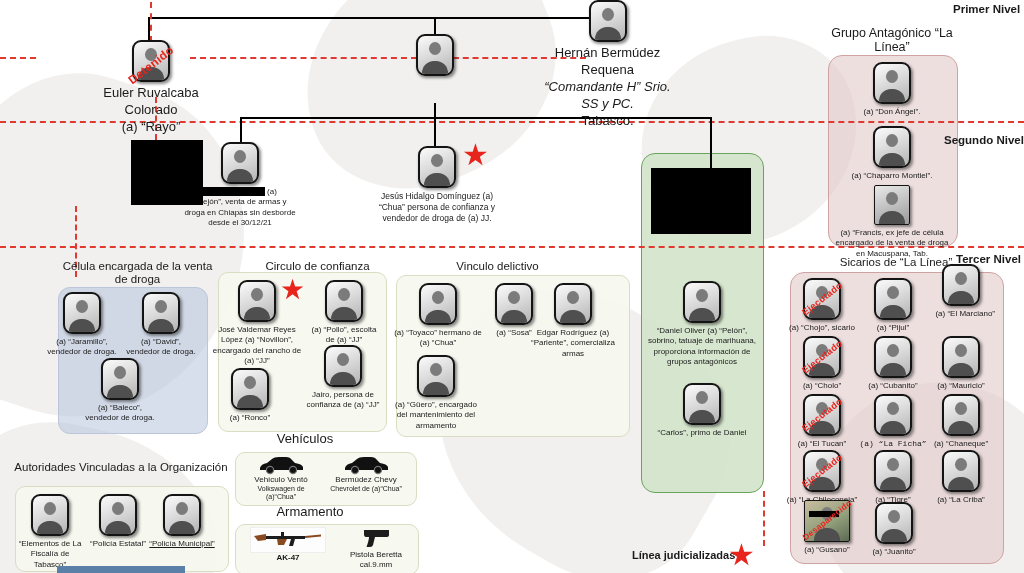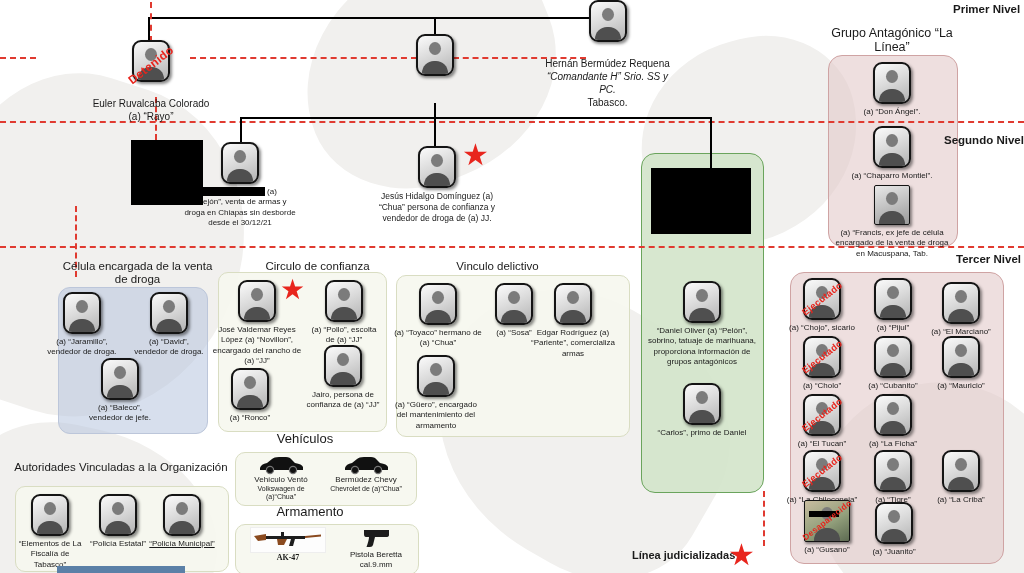--- a/index.html
+++ b/index.html
@@ -24,34 +24,34 @@
          overflow:hidden;box-shadow:1.5px 2px 3px rgba(0,0,0,.45);}
   .photo::before{content:"";position:absolute;top:6px;left:50%;margin-left:-6px;width:12px;height:13px;
          border-radius:50%;background:#7b7b7b;}
   .photo::after{content:"";position:absolute;bottom:-2px;left:50%;margin-left:-13px;width:26px;height:15px;
          border-radius:12px 12px 0 0;background:#4f4f4f;}
   .photo.square{border-radius:2px;border-width:1px;background:linear-gradient(160deg,#e8e8e8,#9a9a9a);}
   .photo.colorphoto{border-radius:2px;border-width:1px;width:44px;height:40px;
          background:linear-gradient(150deg,#c9bda0 0%,#93a07c 55%,#5d6b52 100%);}
   .eyebar{position:absolute;top:10px;left:4px;width:30px;height:6px;background:#000;}
   .plabel{font-size:8px;line-height:1.3;margin-top:3px;}
-  .plabel-lg{font-size:10px;line-height:1.3;margin-top:15px;}
+  .plabel-lg{font-size:13px;line-height:1.3;margin-top:3px;}
   .stamp{position:absolute;left:50%;top:15px;transform:translateX(-50%) rotate(-38deg);color:#e8251d;
          font-weight:700;font-size:9.5px;letter-spacing:.3px;white-space:nowrap;z-index:5;}
   .stamp.big{font-size:12px;top:18px;}
   .stamp.long{font-size:8.5px;}
   .star{position:absolute;color:#e8251d;z-index:4;line-height:1;}
   .redact{position:absolute;background:#000;z-index:4;}
   .redact-bar{display:inline-block;width:62px;height:9px;background:#000;vertical-align:middle;margin-right:2px;}
   .footer-label{position:absolute;font-weight:700;font-size:11px;z-index:4;}
   .bottombar{position:absolute;background:#5b80a7;z-index:4;}
   .icon-wrap{display:block;margin:0 auto;}
   .veh-l1{font-size:8px;line-height:1.2;}
   .veh-l2{font-size:7px;line-height:1.2;}
-  .gun-label{font-size:8px;font-weight:700;font-family:Liberation Serif, serif;}
+  .gun-label{font-size:8px;font-weight:700;}
   .gun-label2{font-size:8px;line-height:1.25;}
   .ak-img{display:block;margin:0 auto;background:#fefefe;border:1px solid #eee;}
 </style>
 </head>
 <body>
 
 <div class="canvas">
 
   <div class="wm" style="left:-60px;top:80px;width:300px;height:340px;border-radius:45% 55% 60% 40%;transform:rotate(18deg);"></div>
   <div class="wm" style="left:300px;top:-40px;width:260px;height:220px;border-radius:60% 40% 55% 45%;transform:rotate(-22deg);"></div>
@@ -90,20 +90,21 @@
   <div class="box greenbox" style="left:641px;top:153px;width:121px;height:338px;"></div>
   <div class="box pinkbox" style="left:790px;top:272px;width:212px;height:290px;"></div>
   <div class="box lightbox" style="left:15px;top:486px;width:212px;height:84px;"></div>
   <div class="box lightbox" style="left:235px;top:452px;width:180px;height:52px;"></div>
   <div class="box lightbox" style="left:235px;top:524px;width:182px;height:49px;"></div>
 
   <div class="gtitle" style="left:826px;top:26px;width:132px;">Grupo Antagónico “La Línea”</div>
   <div class="gtitle" style="left:55px;top:260px;width:165px;font-size:11.5px;">Célula encargada de la venta de droga</div>
   <div class="gtitle" style="left:245px;top:260px;width:145px;font-size:11.5px;">Circulo de confianza</div>
   <div class="gtitle" style="left:430px;top:260px;width:135px;font-size:11.5px;">Vinculo delictivo</div>
+  <div class="gtitle" style="left:835px;top:256px;width:122px;font-size:11.5px;">Sicarios de “La Línea”</div>
   <div class="gtitle" style="left:10px;top:461px;width:222px;font-size:11.5px;">Autoridades Vinculadas a la Organización</div>
   <div class="gtitle" style="left:250px;top:432px;width:110px;font-size:13px;">Vehículos</div>
   <div class="gtitle" style="left:250px;top:505px;width:120px;font-size:13px;">Armamento</div>
 
   <div class="card" style="left:540px;top:0;width:135px;">
     <div class="photo"></div>
     <div class="plabel-lg">
       <div>Hernán Bermúdez Requena</div>
       <div style="font-style:italic;">“Comandante H” Srio. SS y PC.</div>
       <div>Tabasco.</div>
@@ -159,27 +160,27 @@
   </div>
   <div class="card" style="left:652px;top:383px;width:100px;">
     <div class="photo"></div>
     <div class="plabel">“Carlos”, primo de Daniel</div>
   </div>
 
   <div class="card" style="left:46px;top:292px;width:72px;">
     <div class="photo"></div>
     <div class="plabel">(a) “Jaramillo”, vendedor de droga.</div>
   </div>
-  <div class="card" style="left:124px;top:292px;width:74px;margin-left:8px;">
+  <div class="card" style="left:124px;top:292px;width:74px;">
     <div class="photo"></div>
     <div class="plabel">(a) “David”, vendedor de droga.</div>
   </div>
   <div class="card" style="left:84px;top:358px;width:72px;">
     <div class="photo"></div>
-    <div class="plabel">(a) “Baleco”, vendedor de jefe.</div>
+    <div class="plabel">(a) “Baleco”, vendedor de droga.</div>
   </div>
 
   <div class="card" style="left:211px;top:280px;width:92px;">
     <div class="photo"></div>
     <div class="plabel">José Valdemar Reyes López (a) “Novillon”, encargado del rancho de (a) “JJ”</div>
   </div>
   <div class="star" style="left:280px;top:276px;font-size:28px;">★</div>
   <div class="card" style="left:308px;top:280px;width:72px;">
     <div class="photo"></div>
     <div class="plabel">(a) “Pollo”, escolta de (a) “JJ”</div>
@@ -212,21 +213,21 @@
 
   <div class="card" style="left:788px;top:278px;width:68px;">
     <div class="photo"></div>
     <span class="stamp">Ejecutado</span>
     <div class="plabel">(a) “Chojo”, sicario</div>
   </div>
   <div class="card" style="left:859px;top:278px;width:68px;">
     <div class="photo"></div>
     <div class="plabel">(a) “Pijul”</div>
   </div>
-  <div class="card" style="left:927px;top:282px;width:68px;">
+  <div class="card" style="left:927px;top:264px;width:68px;text-align:right;">
     <div class="photo"></div>
     <div class="plabel">(a) “El Marciano”</div>
   </div>
 
   <div class="card" style="left:788px;top:336px;width:68px;">
     <div class="photo"></div>
     <span class="stamp">Ejecutado</span>
     <div class="plabel">(a) “Cholo”</div>
   </div>
   <div class="card" style="left:859px;top:336px;width:68px;">
@@ -236,23 +237,27 @@
   <div class="card" style="left:927px;top:336px;width:68px;">
     <div class="photo"></div>
     <div class="plabel">(a) “Mauricio”</div>
   </div>
 
   <div class="card" style="left:788px;top:394px;width:68px;">
     <div class="photo"></div>
     <span class="stamp">Ejecutado</span>
     <div class="plabel">(a) “El Tucan”</div>
   </div>
-  <div class="card" style="left:859px;top:394px;width:68px;">
+  <div class="card" style="left:859px;top:394px;width:68px;font-family:Liberation Mono, monospace;">
     <div class="photo"></div>
     <div class="plabel">(a) “La Ficha”</div>
+  </div>
+  <div class="card" style="left:927px;top:394px;width:68px;">
+    <div class="photo"></div>
+    <div class="plabel">(a) “Chaneque”</div>
   </div>
 
   <div class="card" style="left:784px;top:450px;width:76px;">
     <div class="photo"></div>
     <span class="stamp">Ejecutado</span>
     <div class="plabel">(a) “La Chiloconeja”</div>
   </div>
   <div class="card" style="left:859px;top:450px;width:68px;">
     <div class="photo"></div>
     <div class="plabel">(a) “Tigre”</div>

